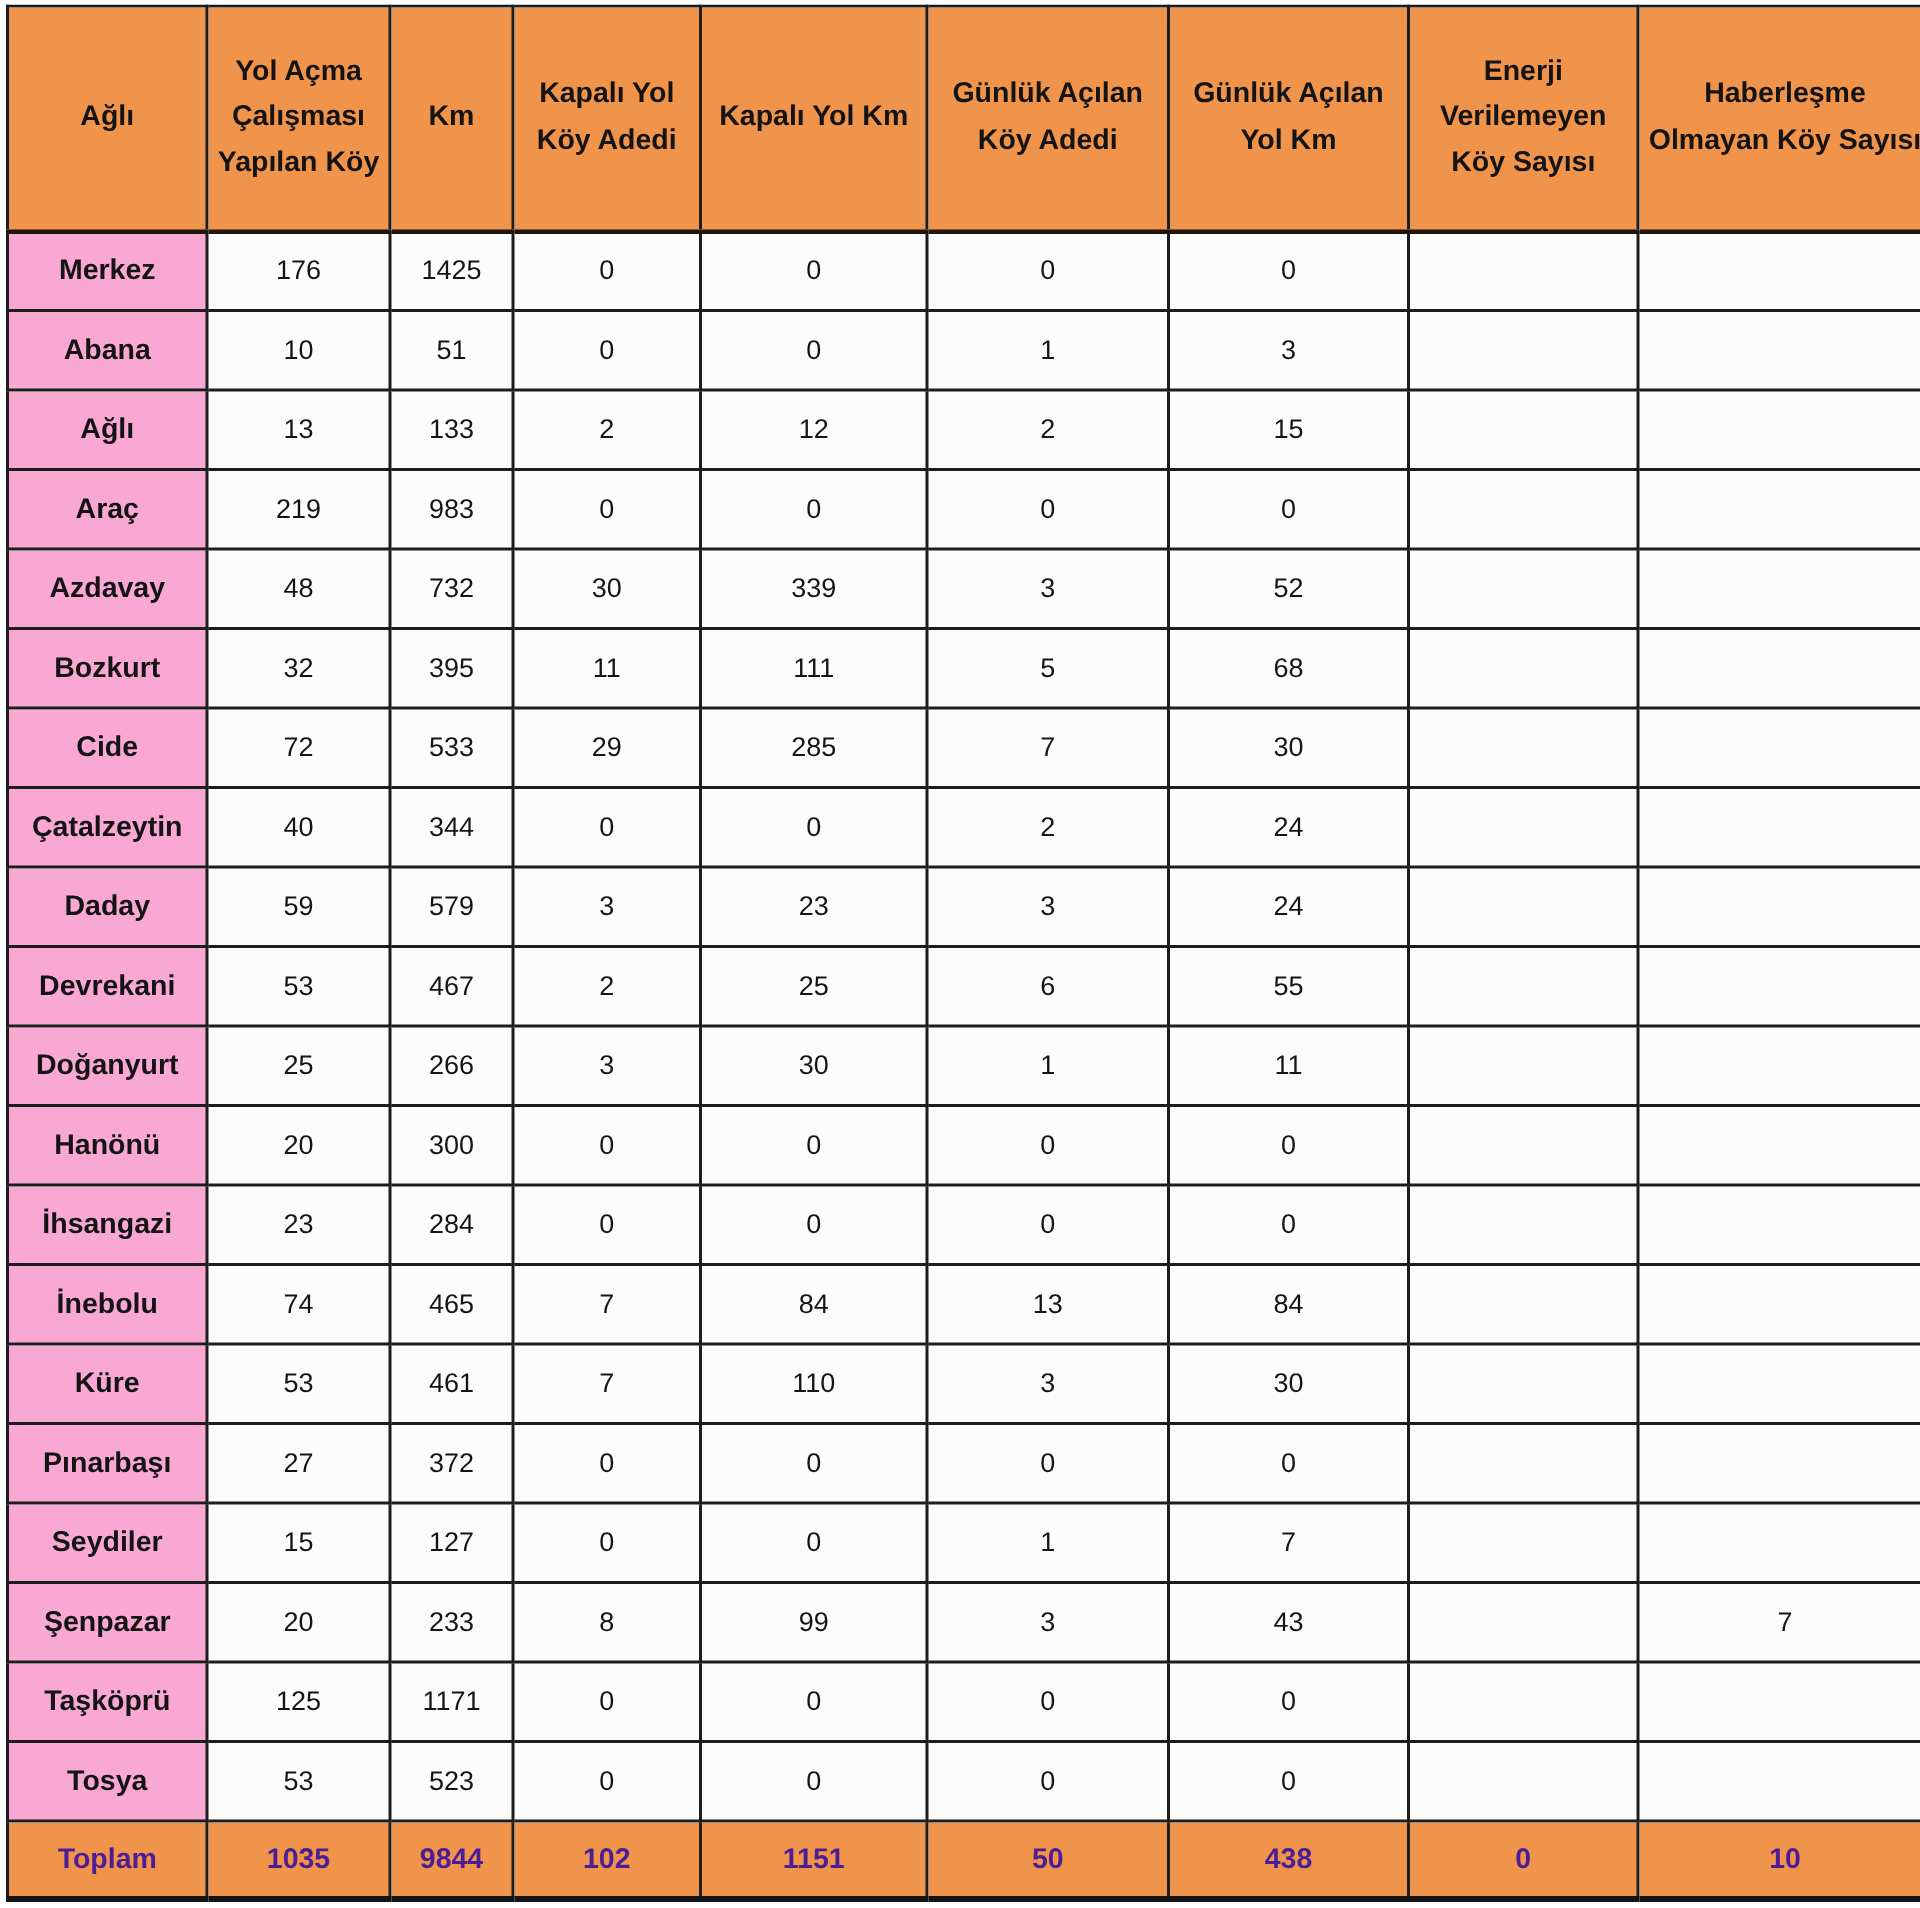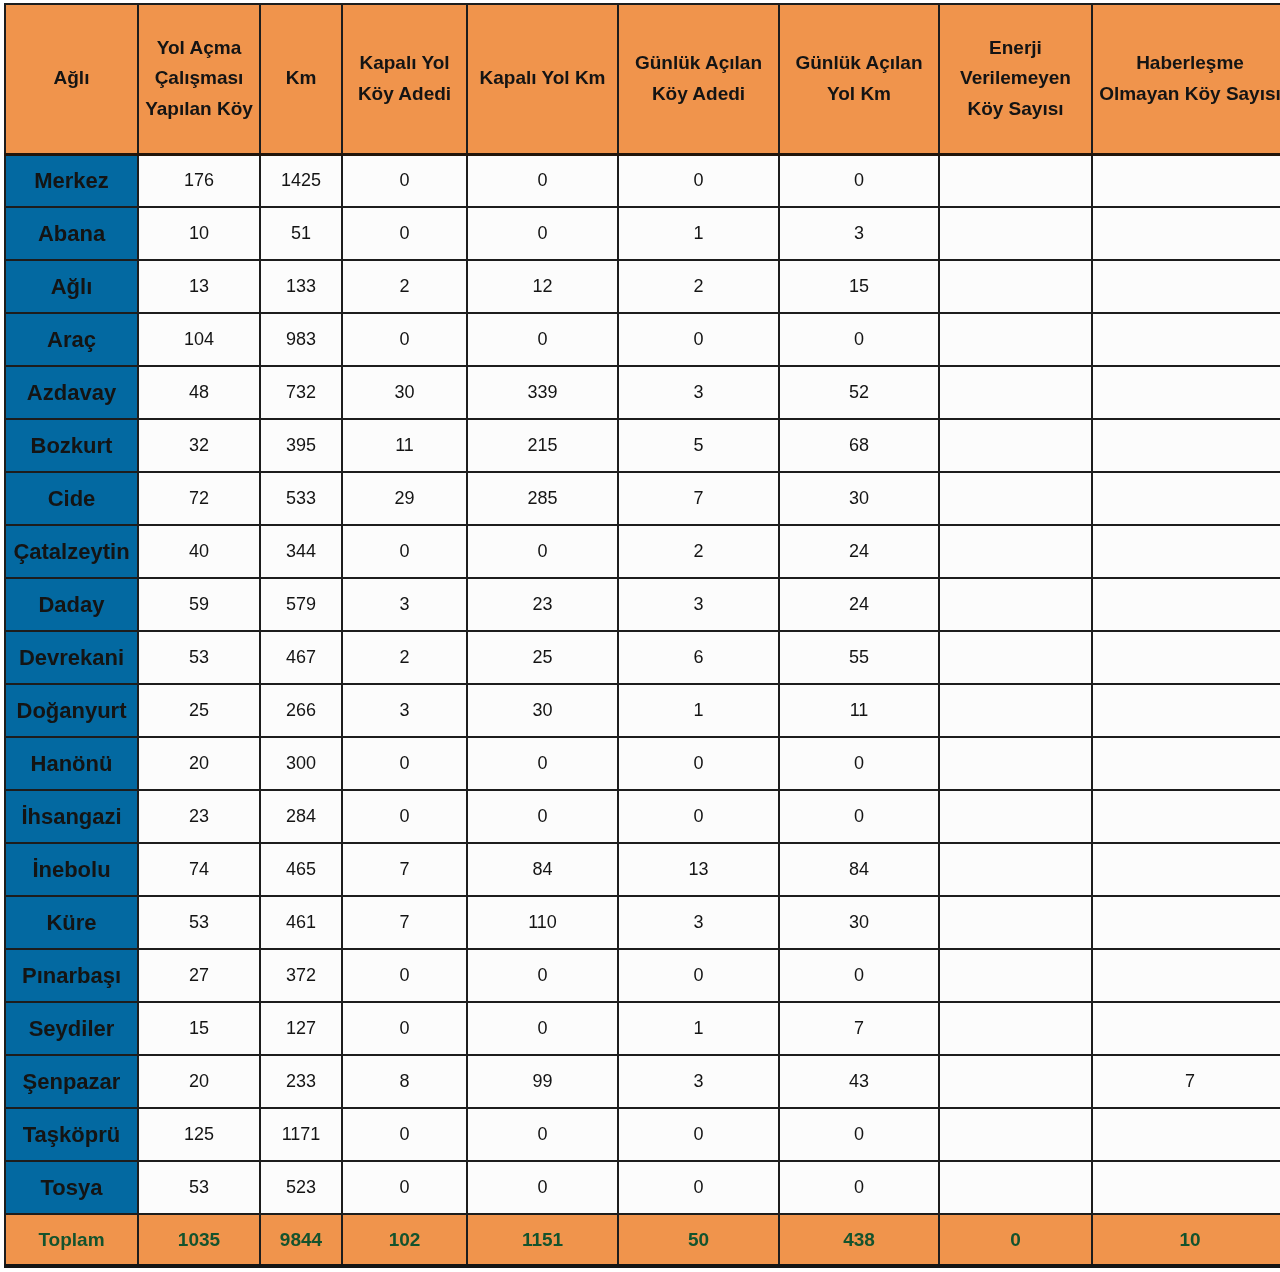--- a/index.html
+++ b/index.html
@@ -41,30 +41,30 @@
     font-size: 19px;
     line-height: 1.62;
     border-bottom: 3px solid #21150b;
   }
   tbody tr.data-row { height: 53px; }
   tbody tr.data-row td.value-cell {
     background: #FCFCFC;
     font-size: 18px;
   }
   tbody tr.data-row td.district-cell {
-    background: #0369a1;
+    background: #f9a8d4;
     font-weight: bold;
-    font-size: 22px;
+    font-size: 19px;
   }
   tbody tr.total-row { height: 52px; }
   tbody tr.total-row td {
     background: #F0944C;
     font-weight: bold;
     font-size: 19px;
-    color: #14532d;
+    color: #4c1d95;
     border-bottom: 4px solid #151515;
   }
 </style>
 </head>
 <body>
 
 <div class="table-wrap">
   <table>
     <colgroup>
       <col style="width:133px">
@@ -119,21 +119,21 @@
           <td class="value-cell">133</td>
           <td class="value-cell">2</td>
           <td class="value-cell">12</td>
           <td class="value-cell">2</td>
           <td class="value-cell">15</td>
           <td class="value-cell"></td>
           <td class="value-cell"></td>
         </tr>
         <tr class="data-row">
           <td class="district-cell">Araç</td>
-          <td class="value-cell">104</td>
+          <td class="value-cell">219</td>
           <td class="value-cell">983</td>
           <td class="value-cell">0</td>
           <td class="value-cell">0</td>
           <td class="value-cell">0</td>
           <td class="value-cell">0</td>
           <td class="value-cell"></td>
           <td class="value-cell"></td>
         </tr>
         <tr class="data-row">
           <td class="district-cell">Azdavay</td>
@@ -144,21 +144,21 @@
           <td class="value-cell">3</td>
           <td class="value-cell">52</td>
           <td class="value-cell"></td>
           <td class="value-cell"></td>
         </tr>
         <tr class="data-row">
           <td class="district-cell">Bozkurt</td>
           <td class="value-cell">32</td>
           <td class="value-cell">395</td>
           <td class="value-cell">11</td>
-          <td class="value-cell">215</td>
+          <td class="value-cell">111</td>
           <td class="value-cell">5</td>
           <td class="value-cell">68</td>
           <td class="value-cell"></td>
           <td class="value-cell"></td>
         </tr>
         <tr class="data-row">
           <td class="district-cell">Cide</td>
           <td class="value-cell">72</td>
           <td class="value-cell">533</td>
           <td class="value-cell">29</td>

